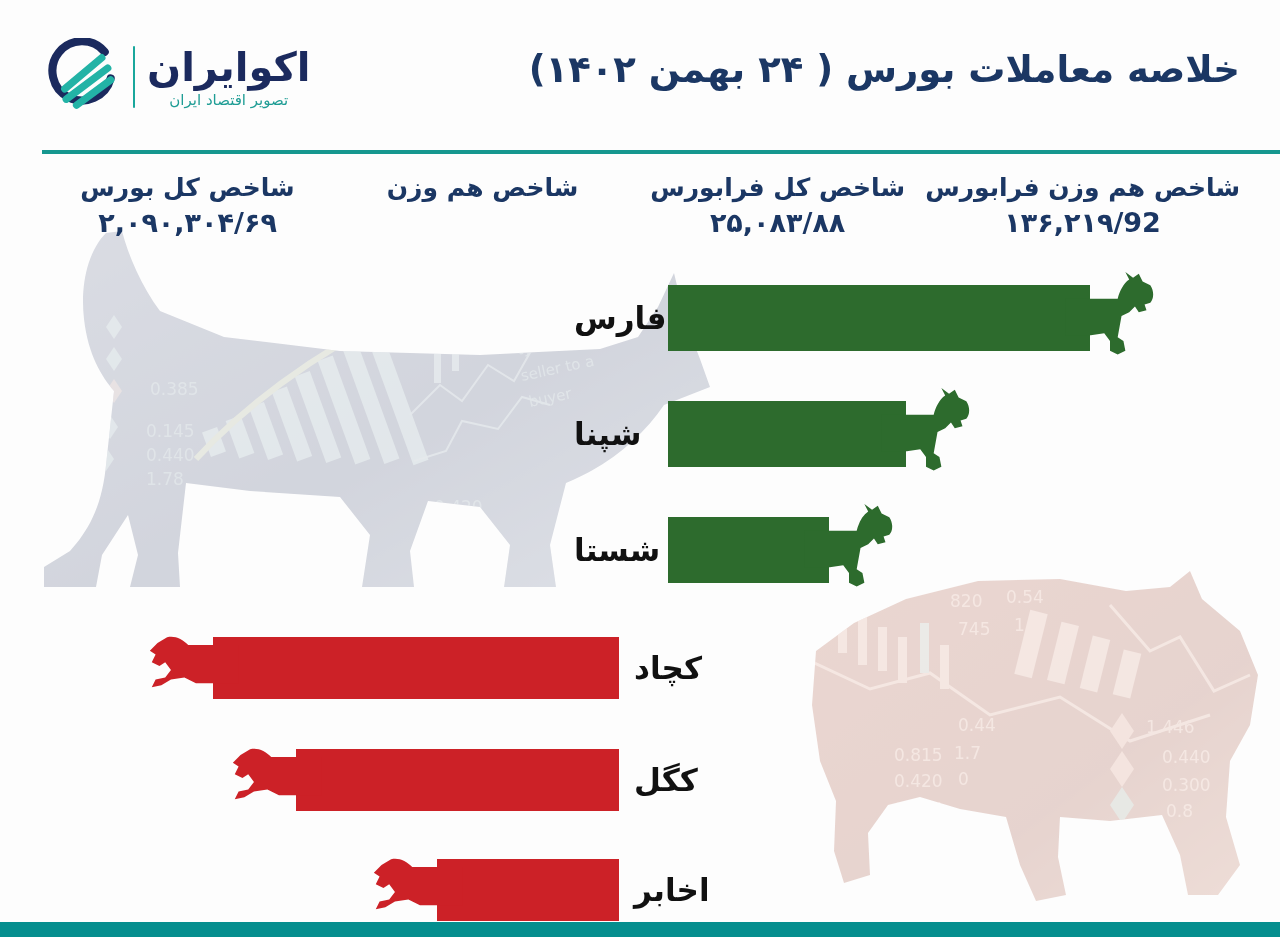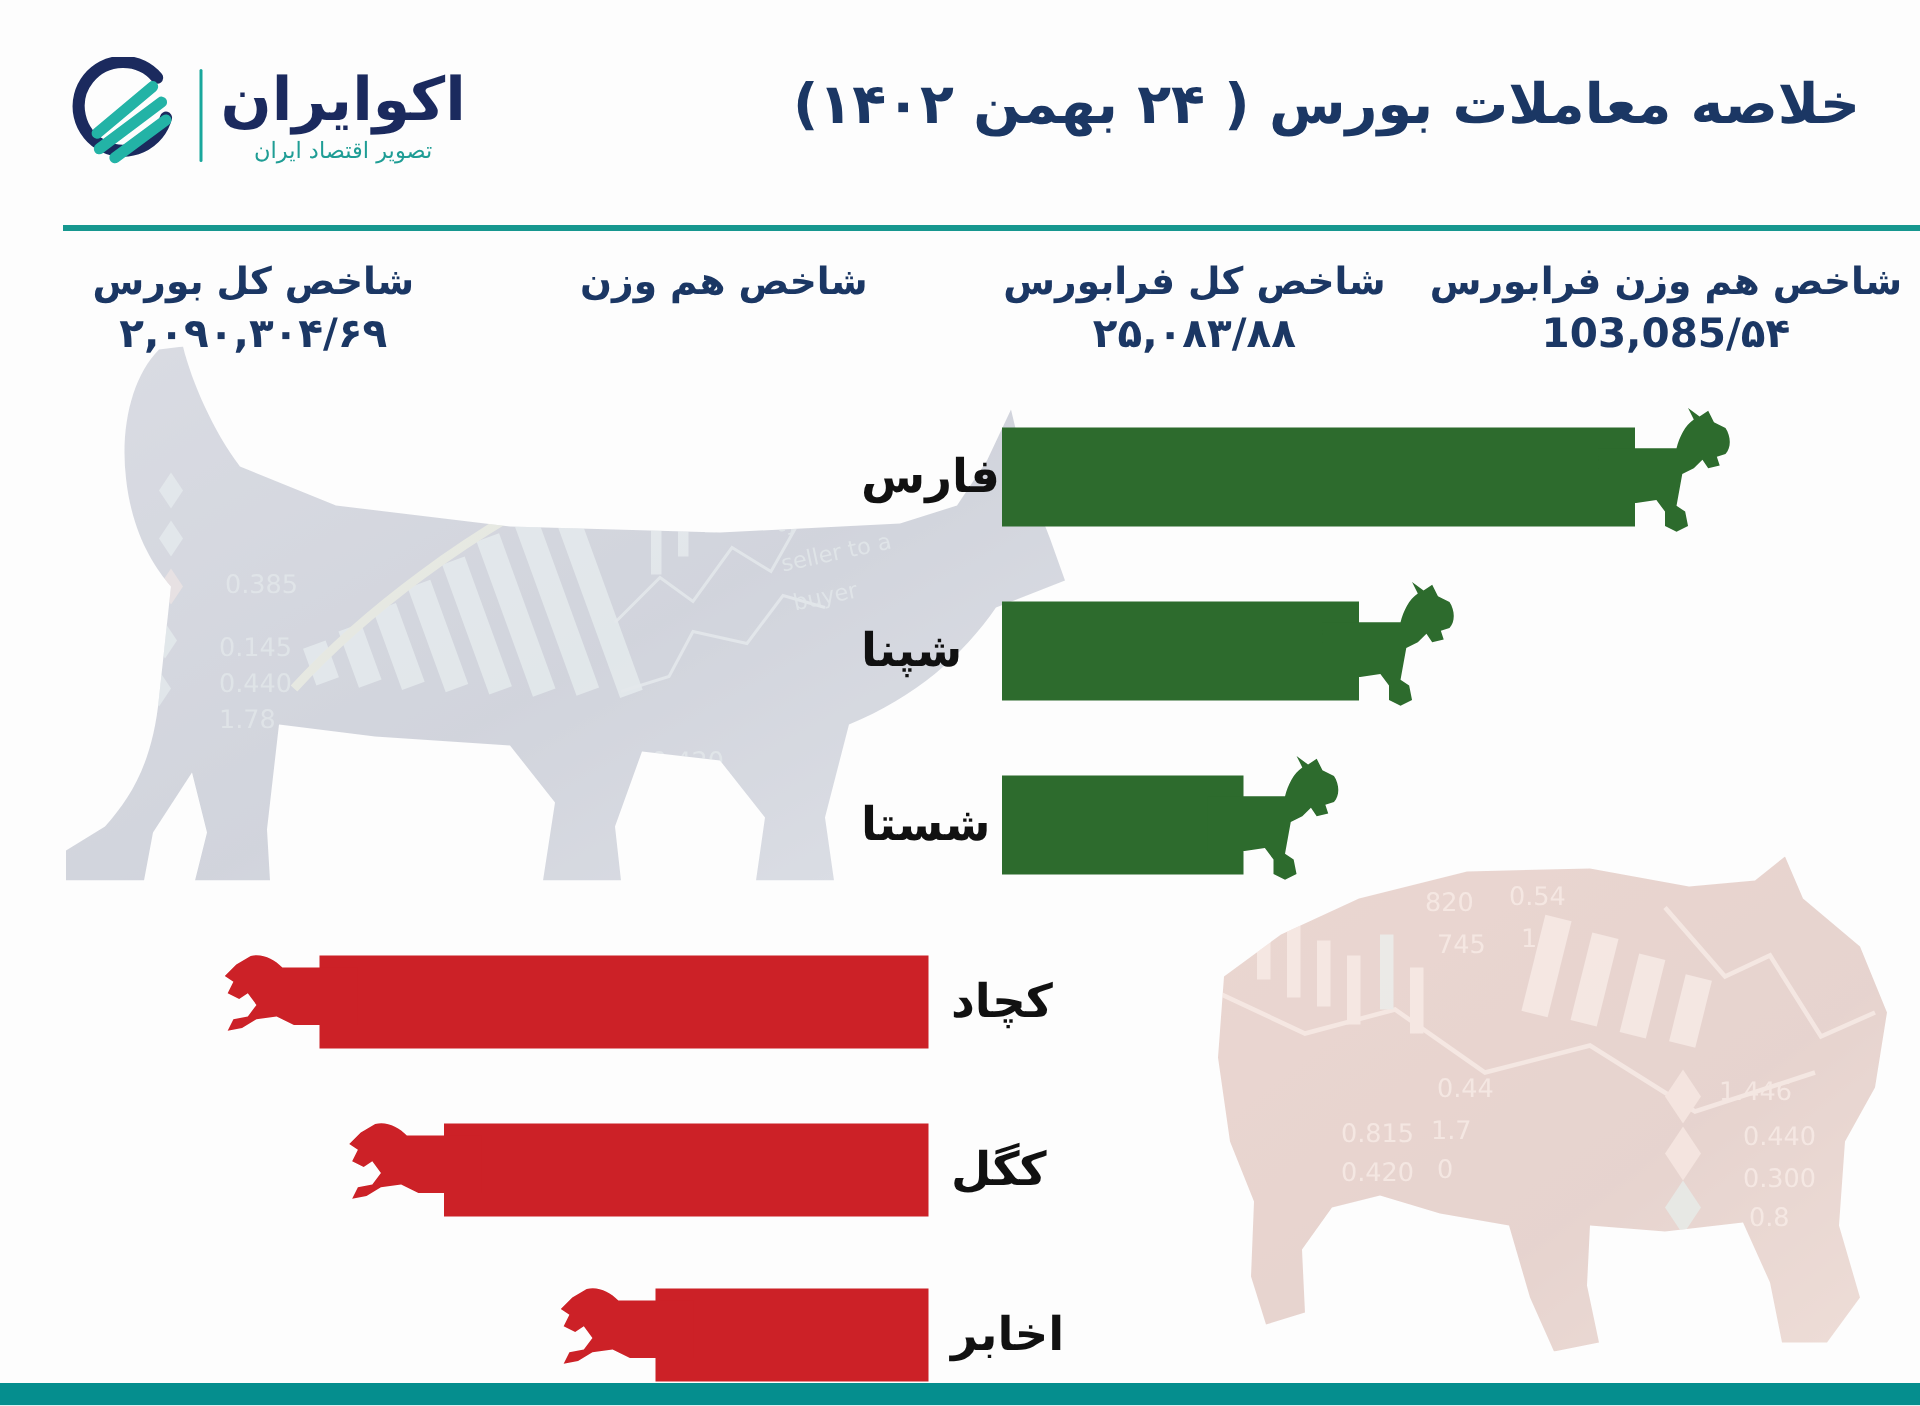--- a/index.html
+++ b/index.html
@@ -112,21 +112,21 @@
   
   .stats {
     position: absolute;
     left: 0;
     top: 172px;
     width: 1280px;
     height: 90px;
     display: flex;
     flex-direction: row-reverse;
     direction: rtl;
-    padding: 0 12px;
+    padding: 0 40px;
     box-sizing: border-box;
   }
   .stat {
     flex: 1 1 0;
     text-align: center;
     direction: rtl;
   }
   .stat-label {
     font-size: 25px;
     font-weight: bold;
@@ -372,21 +372,21 @@
     </div>
     <div class="stat">
       <div class="stat-label">شاخص هم وزن</div>
     </div>
     <div class="stat">
       <div class="stat-label">شاخص کل فرابورس</div>
       <div class="stat-value">۲۵,۰۸۳/۸۸</div>
     </div>
     <div class="stat">
       <div class="stat-label">شاخص هم وزن فرابورس</div>
-      <div class="stat-value">103,085/۵۴</div>
+      <div class="stat-value">۱۳۶,۲۱۹/92</div>
     </div>
   </div>
 
   <div class="chart">
 
     <div class="row" style="left:0; top:0; width:1132px;">
       <div class="row-label green-label" style="left:574px;">فارس</div>
       <div class="bar-green" style="left:668px; width:422px;"></div>
       <svg class="animal bull-svg" viewBox="0 0 100 100" style="left:1062px;">
         <path d="M4 30 L58 30 C60 22 64 14 70 10 L66 2 L74 8 L80 4 L84 12 L92 16

